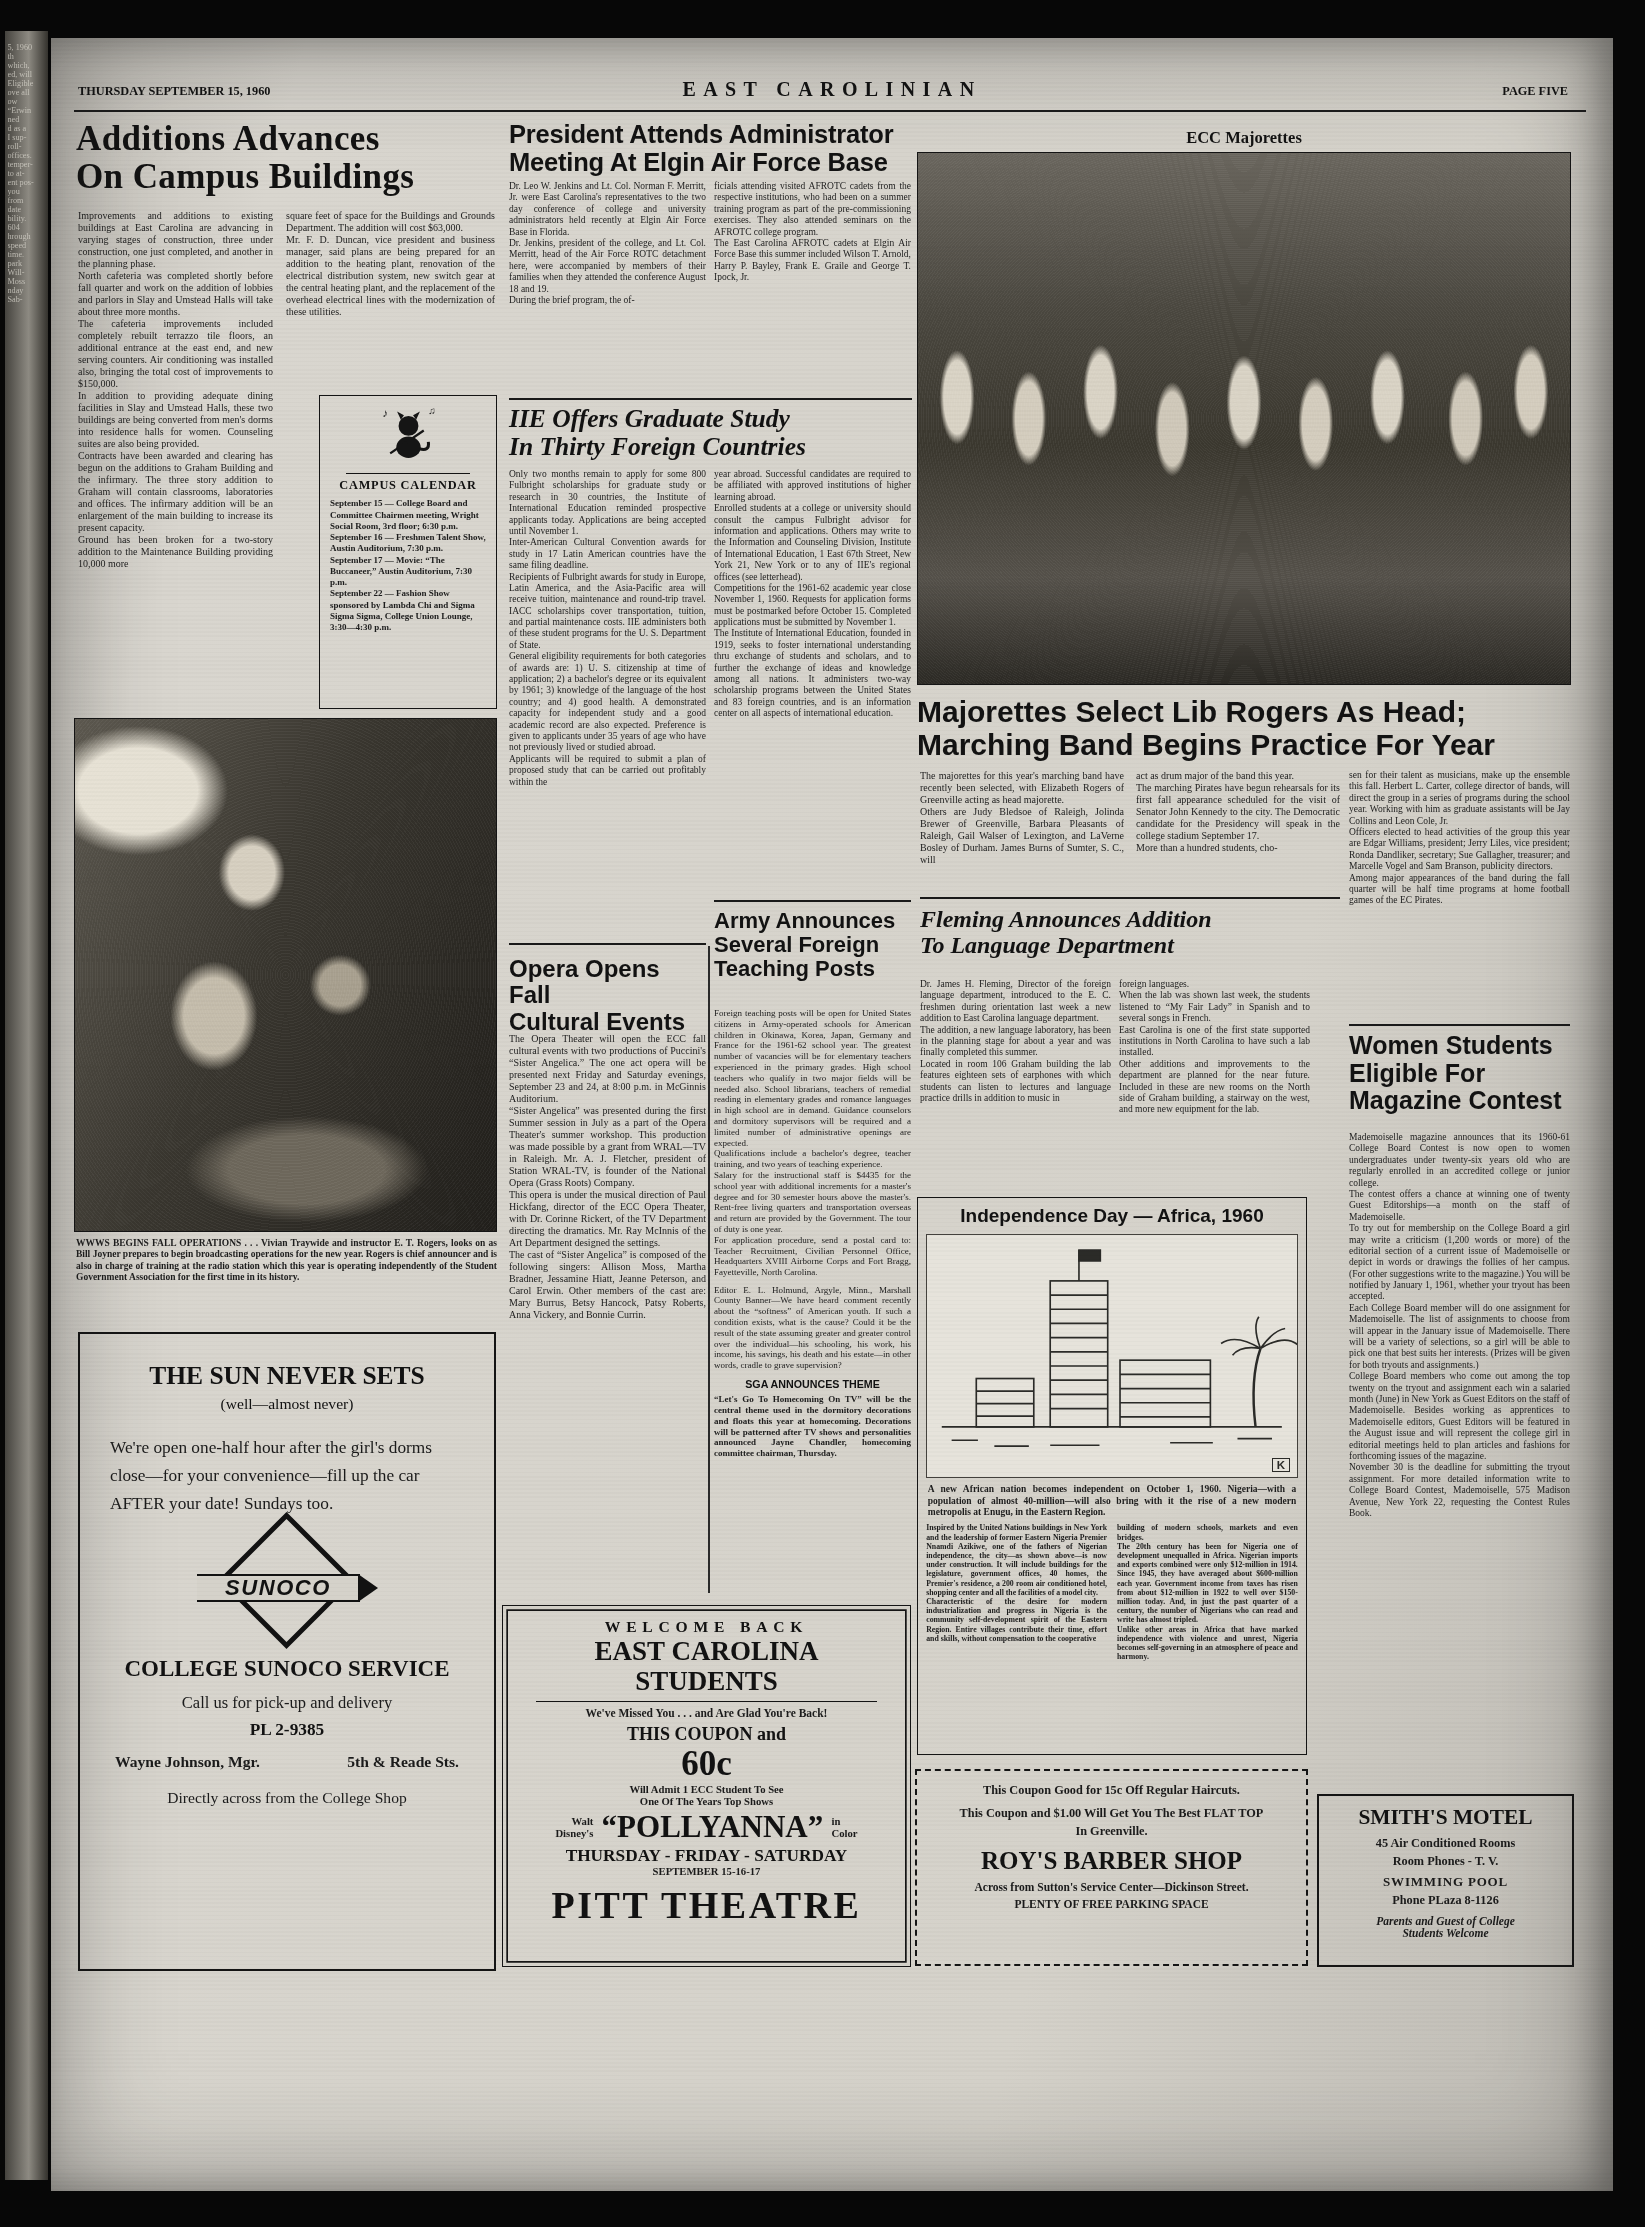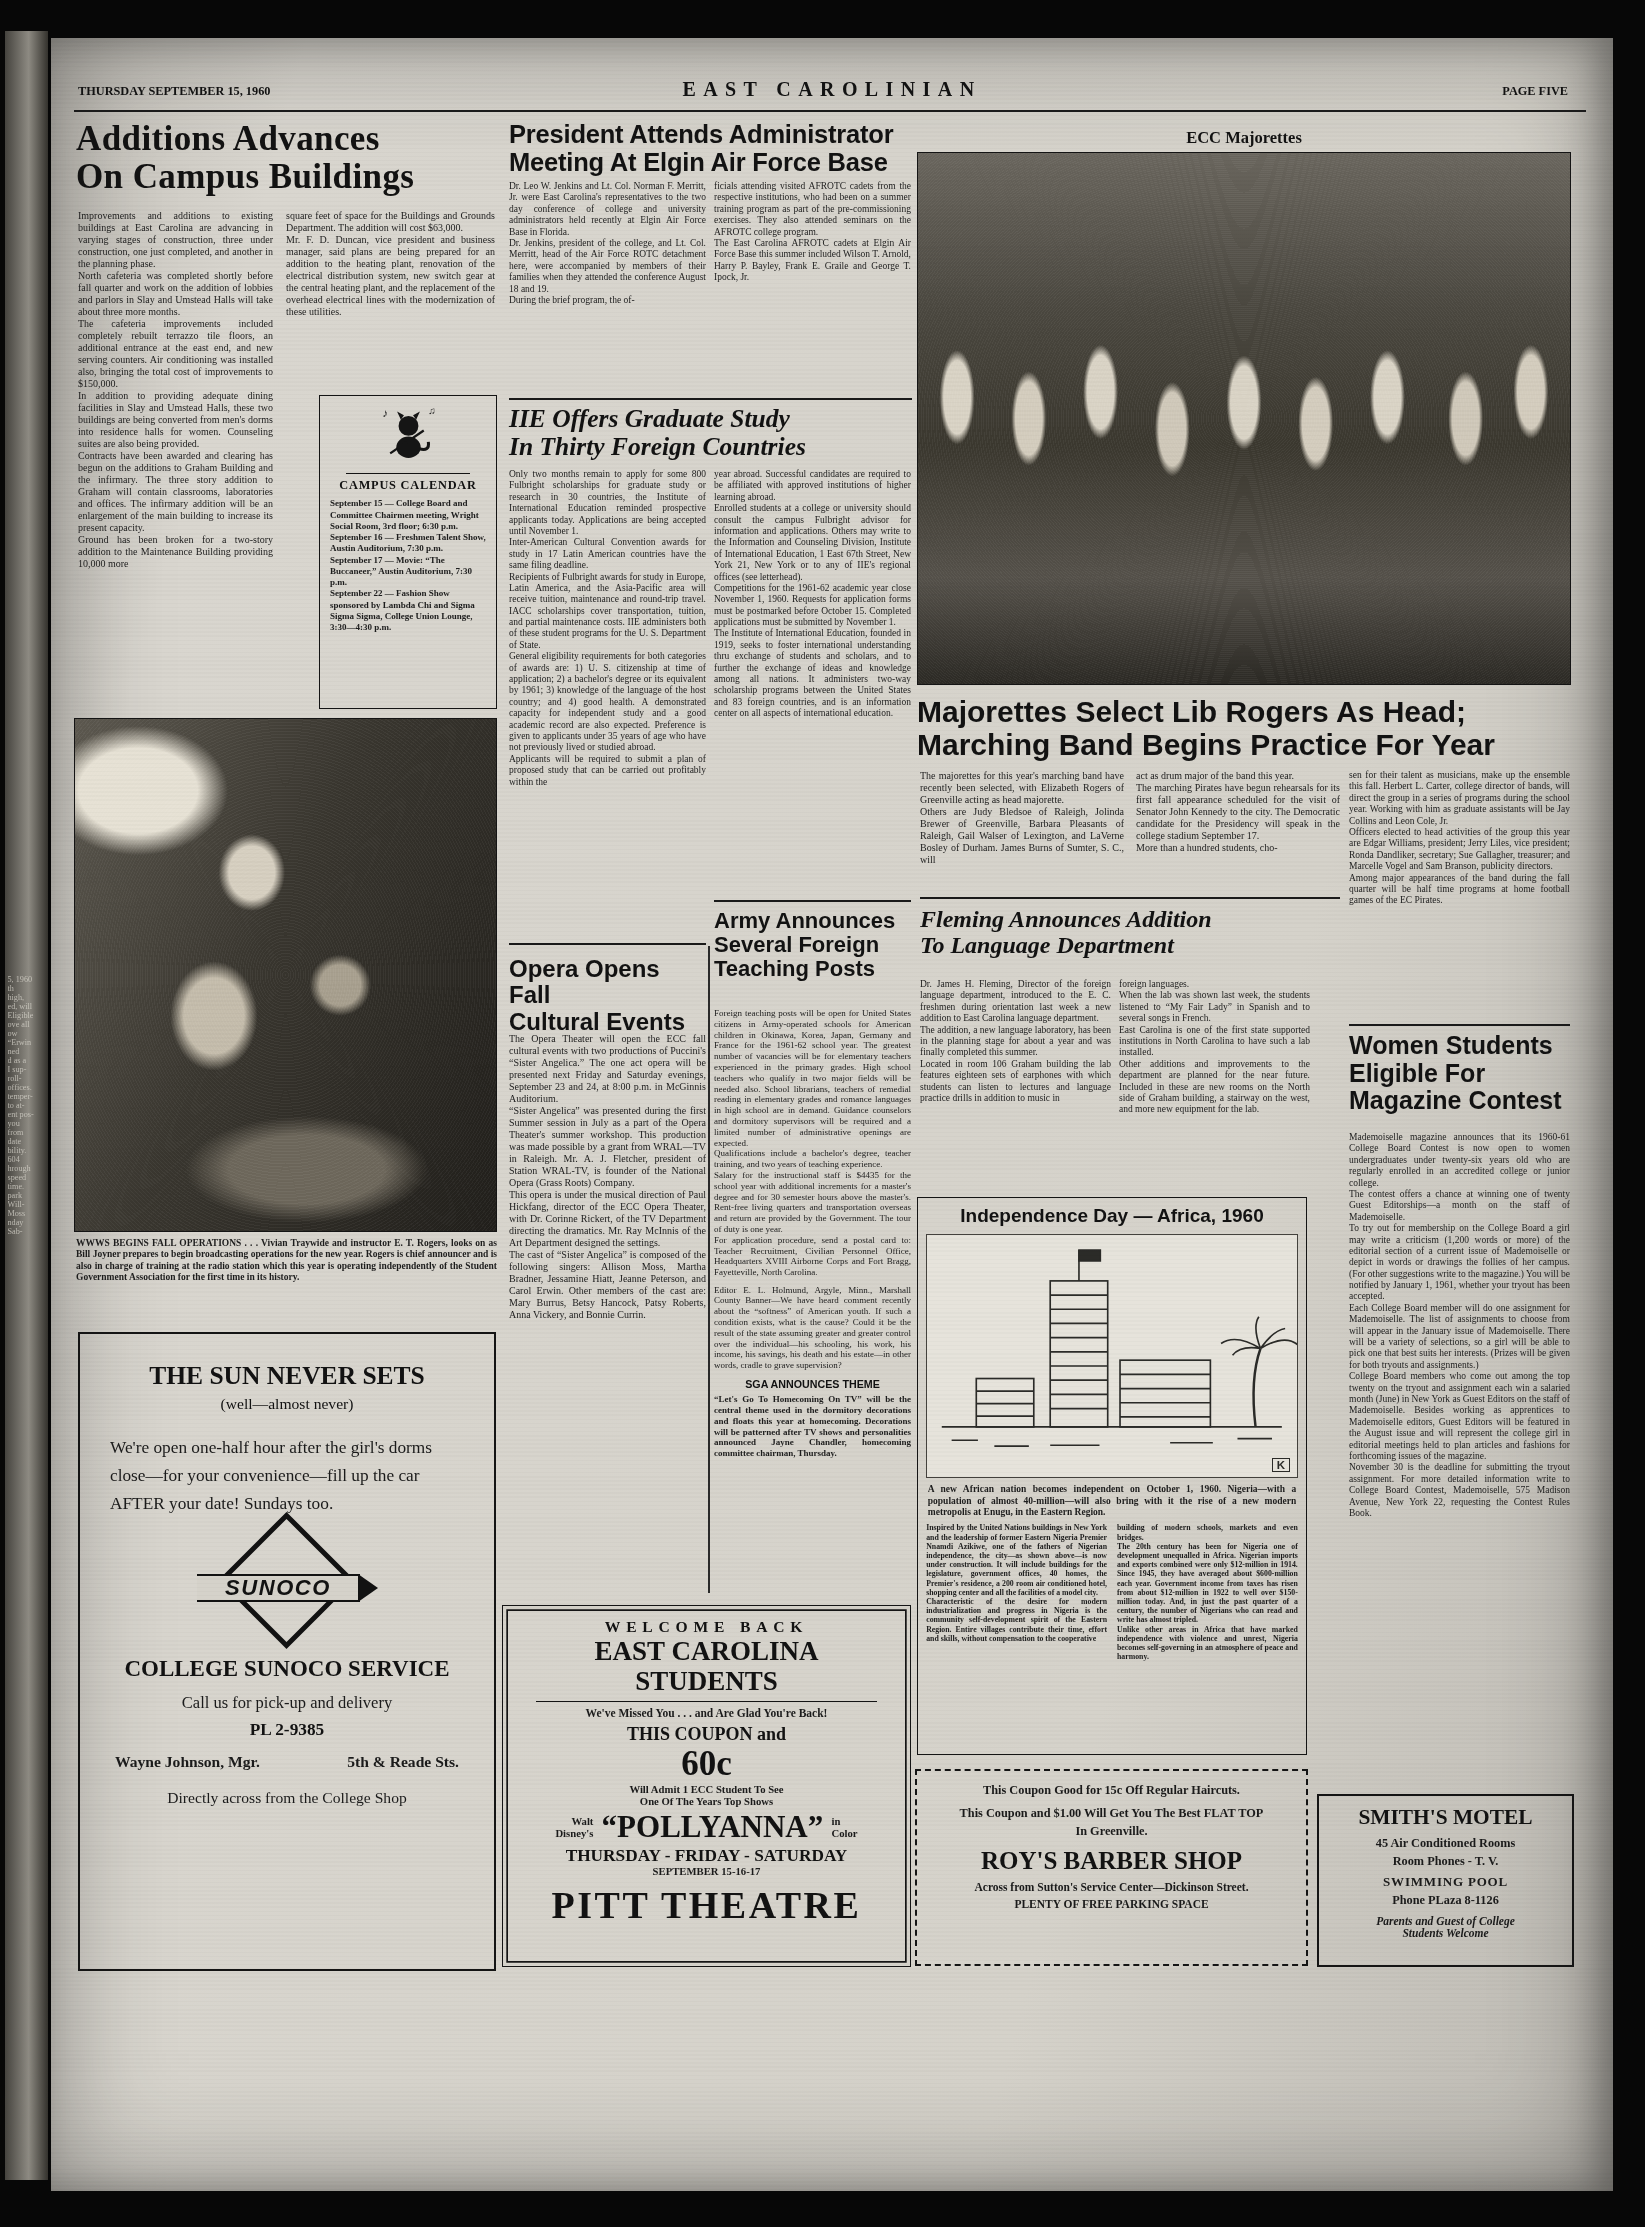--- a/index.html
+++ b/index.html
@@ -6,21 +6,21 @@
   html,body{width:1646px;height:2227px}
   body{background:#070707;position:relative;font-family:"Liberation Serif",serif;overflow:hidden;color:#1b1b1b}
   .abs{position:absolute}
   .page{position:absolute;left:51px;top:38px;width:1562px;height:2153px;
         background:linear-gradient(105deg,#c3c0b9,#d9d6cf 12%,#d5d2ca 70%,#beBBb4 98%);
         box-shadow:inset 0 0 115px rgba(0,0,0,.38), inset -15px 0 33px rgba(0,0,0,.25)}
   .page::after{content:"";position:absolute;inset:0;pointer-events:none;
         background:repeating-linear-gradient(0deg,rgba(0,0,0,.02) 0 1.6px,transparent 1.6px 4.1px)}
   .edge{position:absolute;left:5px;top:31px;width:43px;height:2149px;overflow:hidden;
         background:linear-gradient(90deg,#45433e,#8d8a82 55%,#34322d)}
-  .edge-inner{display:flex;flex-direction:column;justify-content:center;height:100%;padding:11.5px 2.5px}
+  .edge-inner{display:flex;flex-direction:column;justify-content:flex-start;height:100%;padding:11.5px 2.5px}
   .frag{font:8.2px "Liberation Serif",serif;color:#d9d6cd;opacity:.75;white-space:nowrap;overflow:hidden}
   .bt{position:absolute;font-family:"Liberation Serif",serif;font-size:10px;line-height:1.2;
       text-align:justify;white-space:pre-line;color:#1d1d1d;overflow:hidden}
   .hl-sans{position:absolute;font-family:"Liberation Sans",sans-serif;font-weight:bold;color:#121212;white-space:pre-line;line-height:1.1}
   .hl-serif{position:absolute;font-family:"Liberation Serif",serif;font-weight:bold;color:#121212;white-space:pre-line;line-height:1.08}
   .rule{position:absolute;background:#1a1a1a}
   .photo{position:absolute;border:1.6px solid #141414;overflow:hidden}
   .photo::after{content:"";position:absolute;inset:0;background:repeating-radial-gradient(rgba(255,255,255,.045) 0 0.8px,transparent 0.8px 2.5px)}
   .photo-maj{background:
       radial-gradient(28px 76px at 6% 46%,#d9d3c5 0 48%,transparent 62%),
@@ -51,21 +51,21 @@
   .sun-arrow{position:absolute;right:0;top:48px;width:0;height:0;border-top:14px solid transparent;border-bottom:14px solid transparent;border-left:20px solid #121212}
   .dotline{border-top:1.6px solid #141414;width:80%;margin:5px auto}
 </style>
 </head>
 <body>
 
 <div class="edge">
   <div class="edge-inner">
     <div class="frag">5, 1960</div>
     <div class="frag">th</div>
-    <div class="frag">high,</div>
+    <div class="frag">which,</div>
     <div class="frag">ed, will</div>
     <div class="frag">Eligible</div>
     <div class="frag">ove all</div>
     <div class="frag">ow</div>
     <div class="frag">“Erwin</div>
     <div class="frag">ned</div>
     <div class="frag">d as a</div>
     <div class="frag">I sup-</div>
     <div class="frag">roll-</div>
     <div class="frag">offices.</div>

